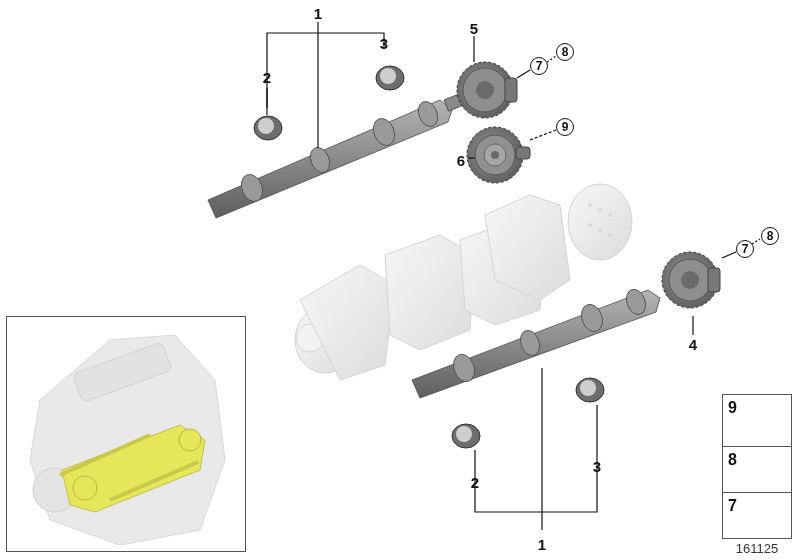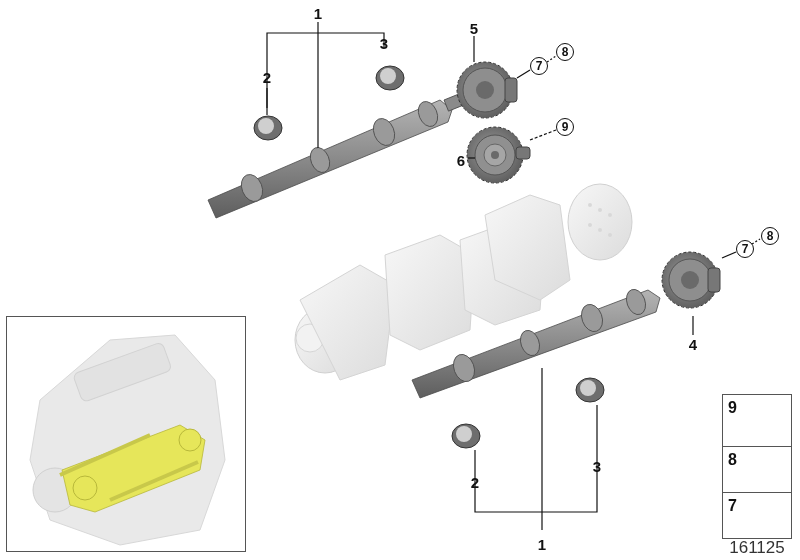--- a/index.html
+++ b/index.html
@@ -5,21 +5,21 @@
   html, body { margin:0; padding:0; background:#ffffff; }
   body { width:800px; height:560px; position:relative; overflow:hidden; font-family:"Liberation Sans", sans-serif; }
   .stage { position:absolute; left:0; top:0; width:800px; height:560px; }
   .callout { position:absolute; font-weight:bold; font-size:15px; color:#111; line-height:1; transform:translate(-50%,-50%); font-family:"Liberation Sans", sans-serif; }
   .circ { position:absolute; width:18px; height:18px; border:1.4px solid #111; border-radius:50%; font-weight:bold; font-size:12px; color:#111; display:flex; align-items:center; justify-content:center; transform:translate(-50%,-50%); background:#fff; box-sizing:border-box; }
   .inset { position:absolute; left:6px; top:316px; width:240px; height:236px; border:1px solid #555; box-sizing:border-box; }
   .parts { position:absolute; left:722px; top:394px; width:70px; height:145px; border:1px solid #555; box-sizing:border-box; background:#fff; }
   .parts .cell { position:absolute; left:0; width:100%; box-sizing:border-box; }
   .parts .cell + .cell { border-top:1px solid #555; }
   .parts .num { position:absolute; left:5px; top:4px; font-weight:bold; font-size:16px; color:#111; }
-  .diagram-id { position:absolute; left:757px; top:548px; transform:translate(-50%,-50%); font-size:17px; color:#333; font-family:"Liberation Sans", sans-serif; }
+  .diagram-id { position:absolute; left:757px; top:548px; transform:translate(-50%,-50%); font-size:13px; color:#333; font-family:"Liberation Sans", sans-serif; }
   svg { position:absolute; left:0; top:0; }
 </style>
 </head>
 <body>
 
 <div class="stage">
 
   <svg width="800" height="560" viewBox="0 0 800 560">
     <defs>
       <linearGradient id="shaftG" x1="0" y1="0" x2="0" y2="1">

